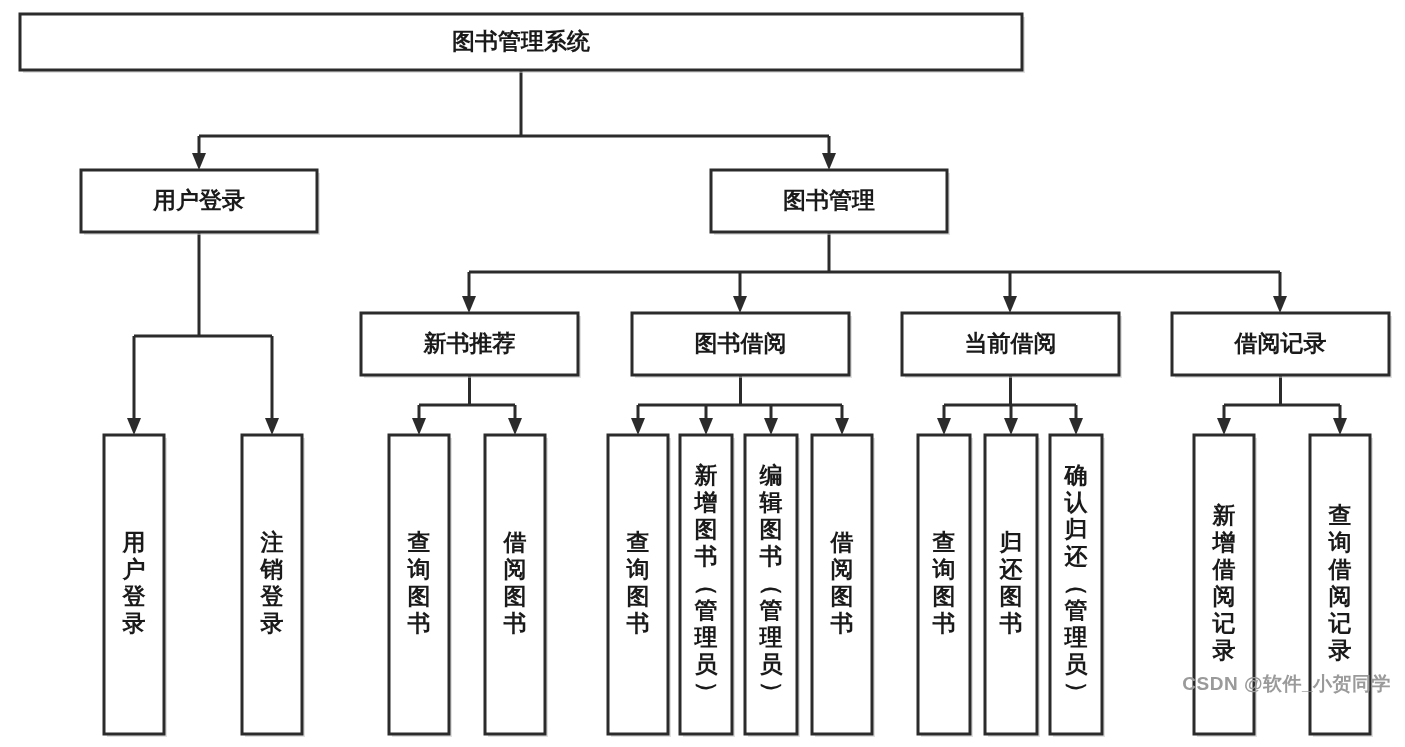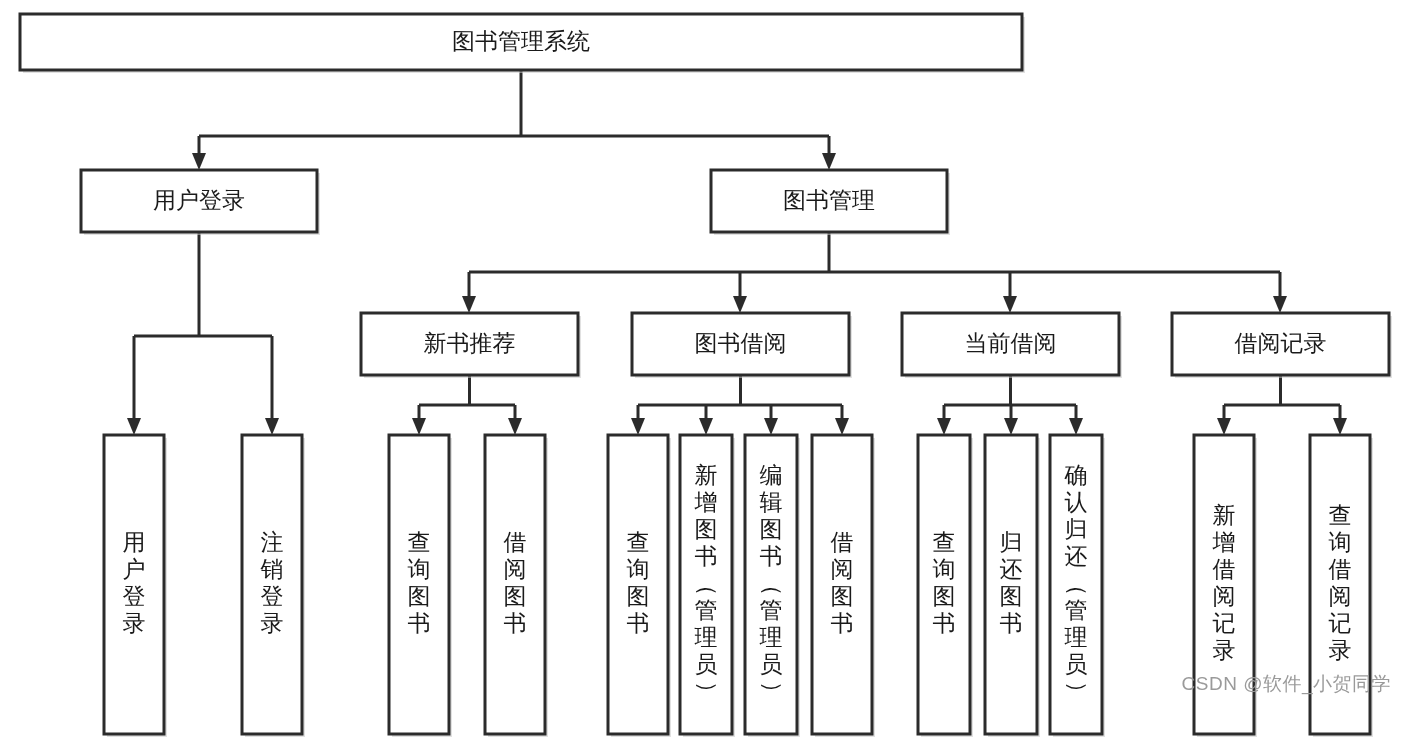--- a/index.html
+++ b/index.html
@@ -12,20 +12,21 @@
     width: 1405px;
     height: 747px;
     font-family: "Liberation Sans", "DejaVu Sans", sans-serif;
     overflow: hidden;
   }
   #diagram-root {
     position: relative;
     width: 1405px;
     height: 705px;
     background: #ffffff;
+    font-weight: bold;
   }
   svg#tree-svg {
     position: absolute;
     left: 0;
     top: 0;
     width: 1405px;
     height: 747px;
     display: block;
   }
   .node-box {

